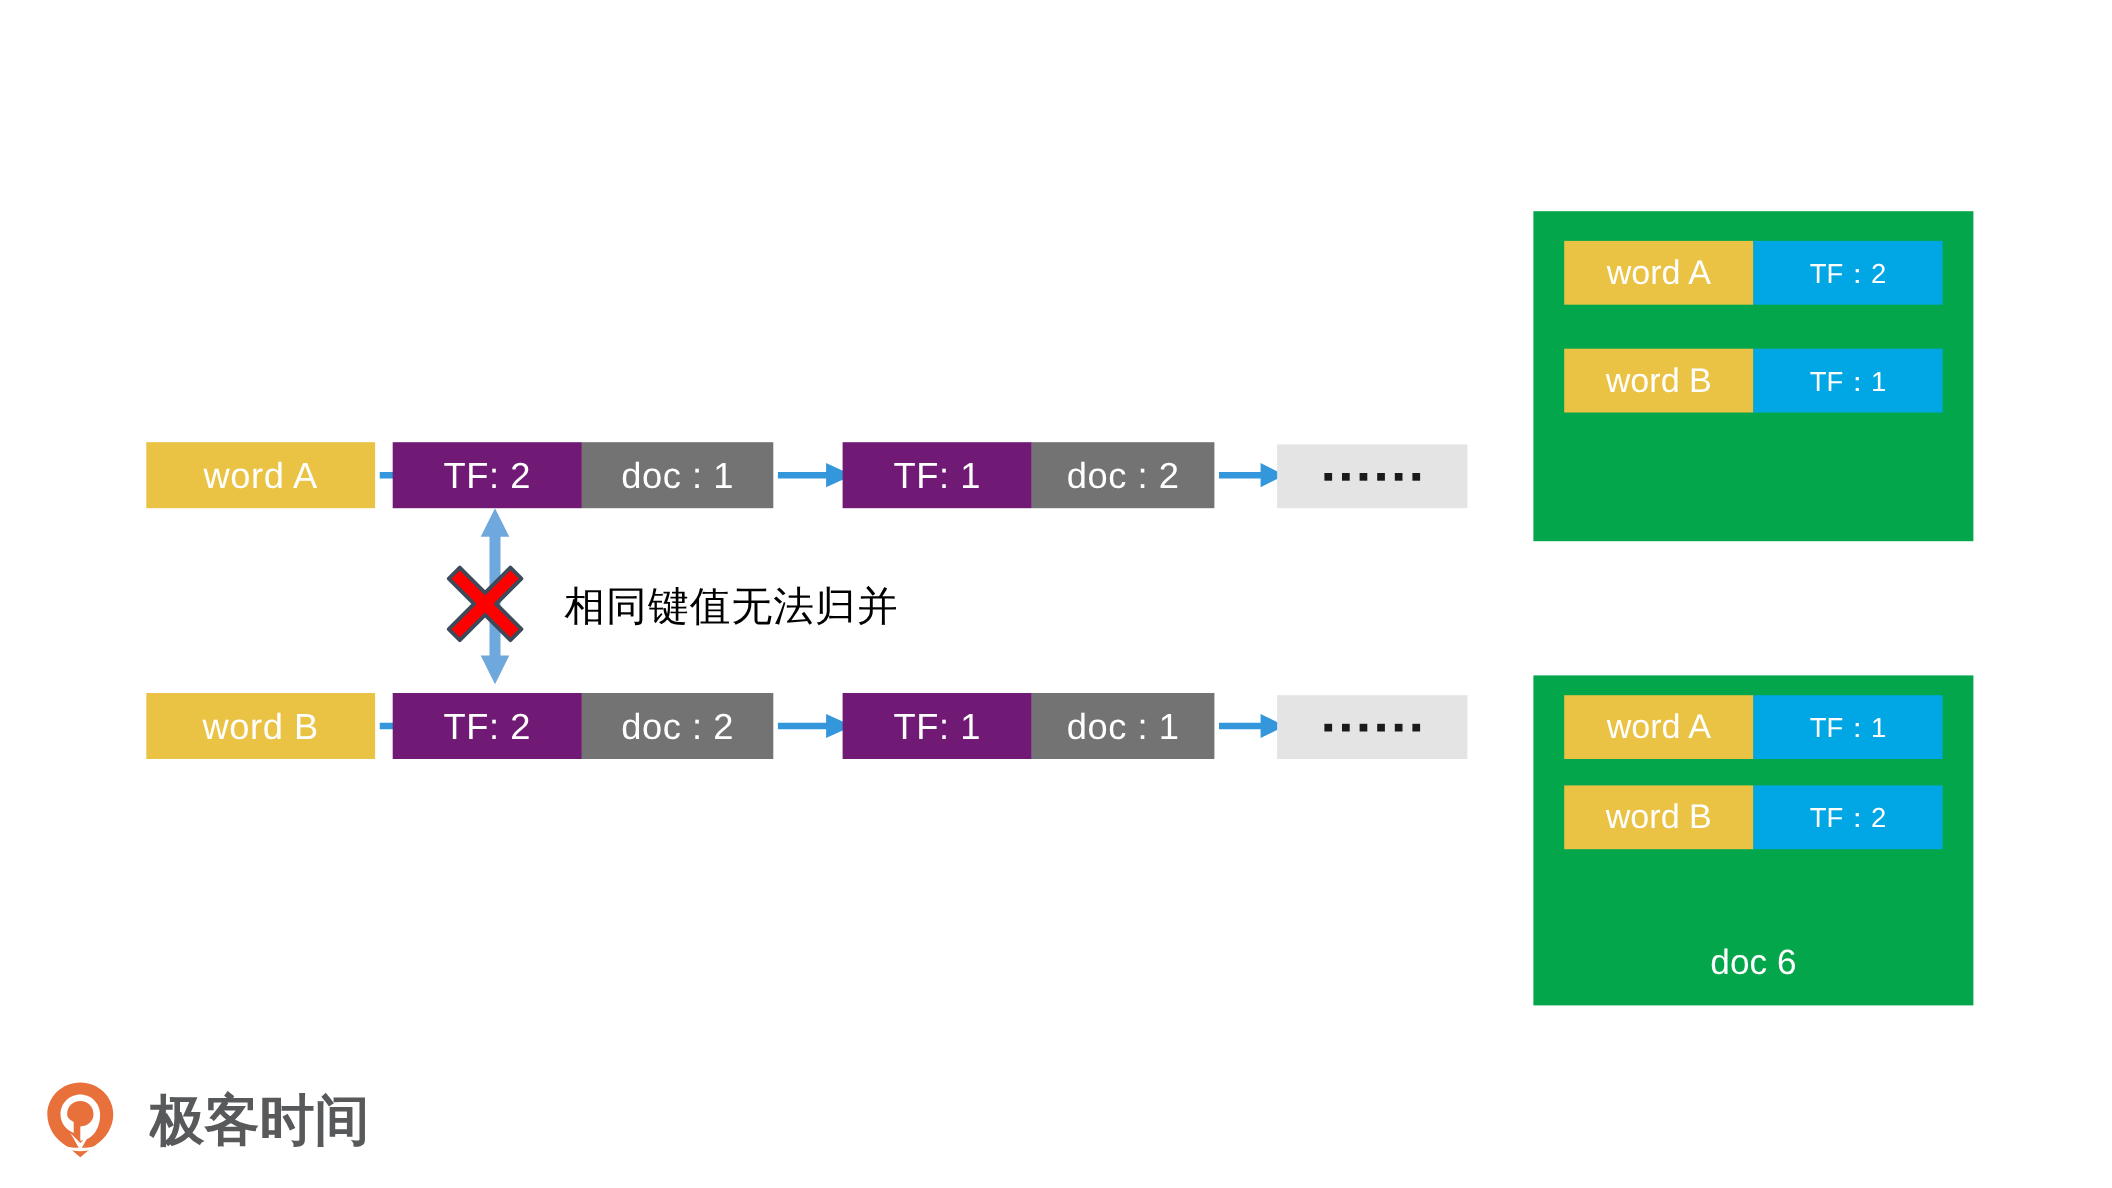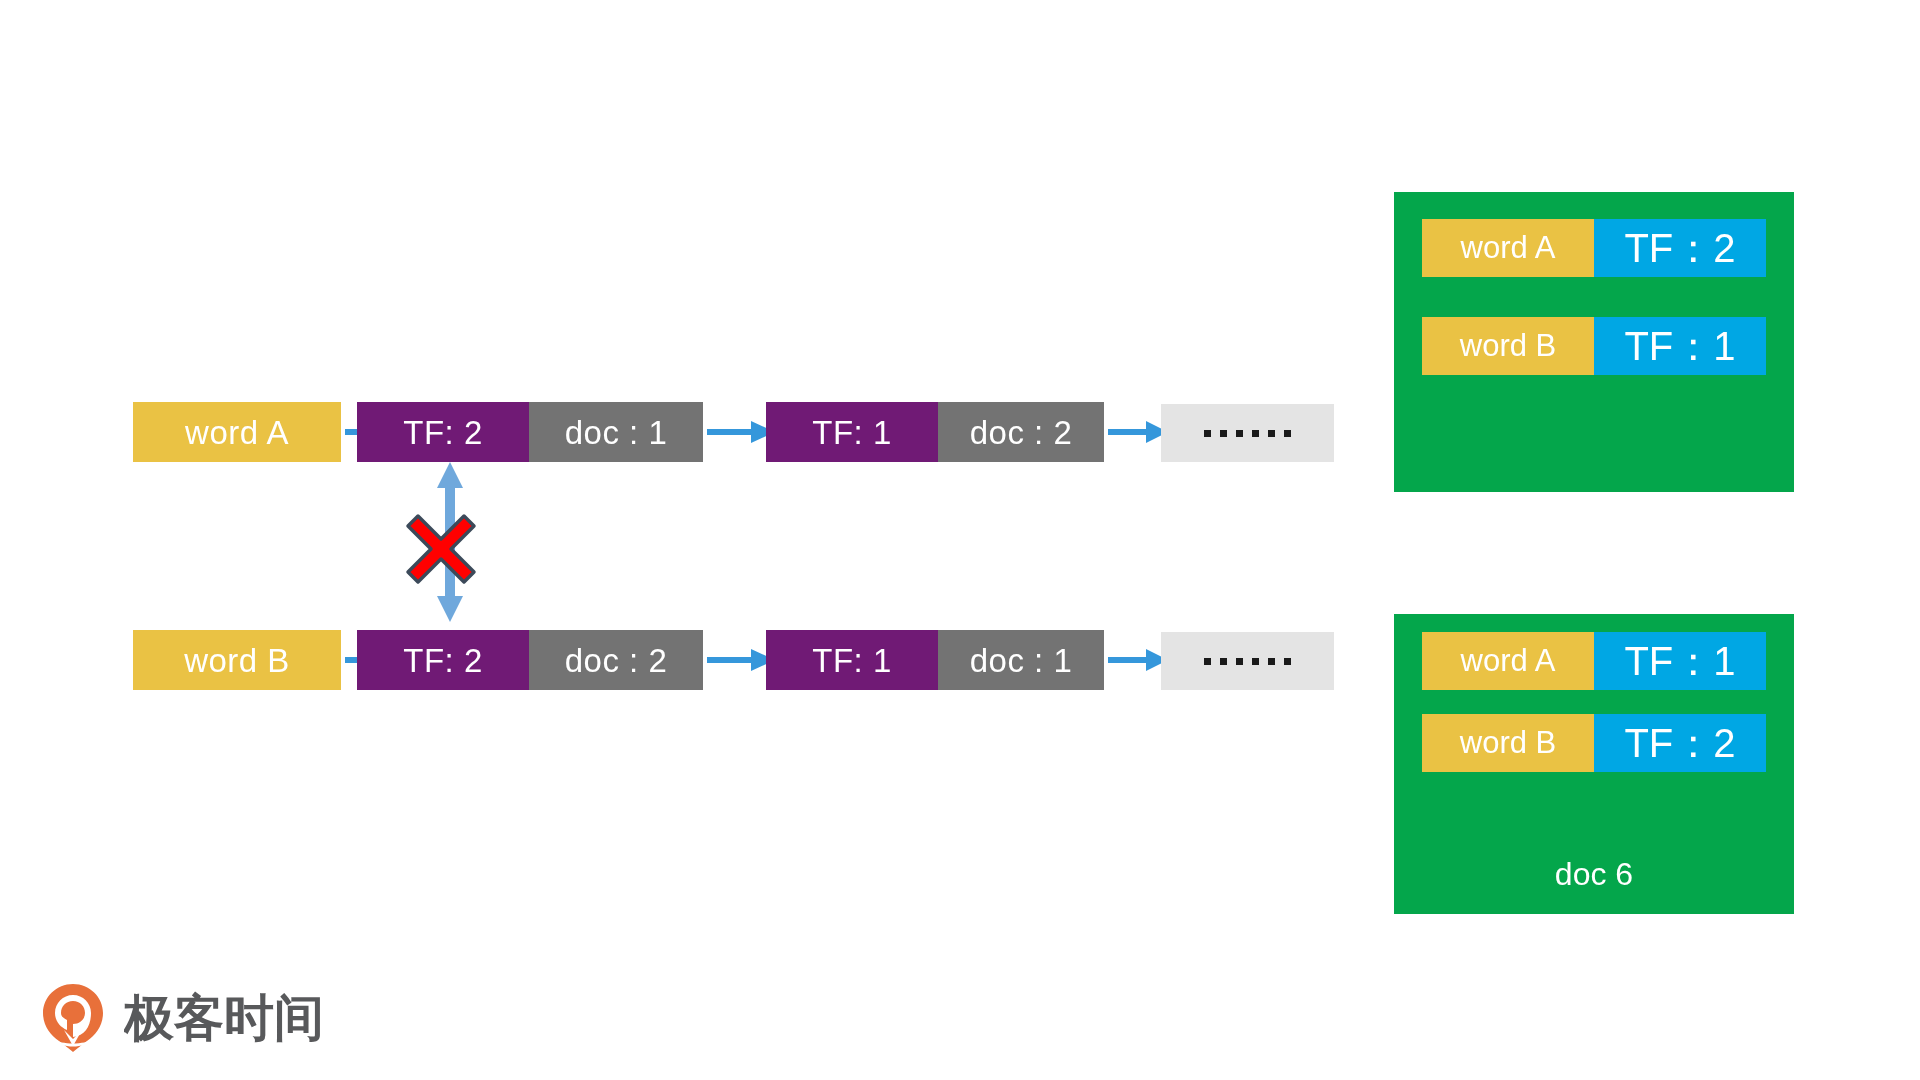--- a/index.html
+++ b/index.html
@@ -101,41 +101,41 @@
     justify-content: center;
     font-size: 31px;
     white-space: nowrap;
   }
   .doc-tf {
     background: #00A7E4;
     color: #ffffff;
     display: flex;
     align-items: center;
     justify-content: center;
-    font-size: 40px;
+    font-size: 25px;
     white-space: nowrap;
   }
   .doc-label {
     position: absolute;
     color: #ffffff;
     font-size: 32px;
     text-align: center;
     width: 100%;
     left: 0;
     white-space: nowrap;
   }
 
   
   .logo {
     position: absolute;
     left: 42px;
     top: 983px;
     display: flex;
     align-items: center;
-    gap: 20px;
+    gap: 32px;
   }
   .logo-mark {
     width: 62px;
     height: 70px;
     display: block;
   }
   .logo-text {
     width: 210px;
     height: 58px;
     display: block;
@@ -178,20 +178,21 @@
   </div>
 
   <svg class="arrow-v" style="left:432px; top:462px; width:36px; height:160px;" viewBox="0 0 36 160">
     <path d="M18 0 L31 26 H23 V134 H31 L18 160 L5 134 H13 V26 H5 Z" fill="#6FA8DC"></path>
   </svg>
 
   <svg class="x-mark" style="left:405px; top:513px; width:72px; height:72px;" viewBox="0 0 72 72">
     <path d="M13 3 L36 26 L59 3 L69 13 L46 36 L69 59 L59 69 L36 46 L13 69 L3 59 L26 36 L3 13 Z" fill="#FF0000" stroke="#3C4A5A" stroke-width="3.5" stroke-linejoin="round"></path>
   </svg>
 
+  <div class="annotation" style="left:513px; top:527px;">相同键值无法归并</div>
 
   <div class="cell word-cell" style="left:133px; top:630px; width:208px; height:60px;">word B</div>
 
   <svg class="arrow-h" style="left:345px; top:643px; width:68px; height:34px;" viewBox="0 0 68 34">
     <path d="M0 14 H44 V6 L68 17 L44 28 V20 H0 Z" fill="#3597DB"></path>
   </svg>
 
   <div class="cell tf-cell" style="left:357px; top:630px; width:172px; height:60px;">TF: 2</div>
   <div class="cell doc-cell" style="left:529px; top:630px; width:174px; height:60px;">doc : 2</div>
 

